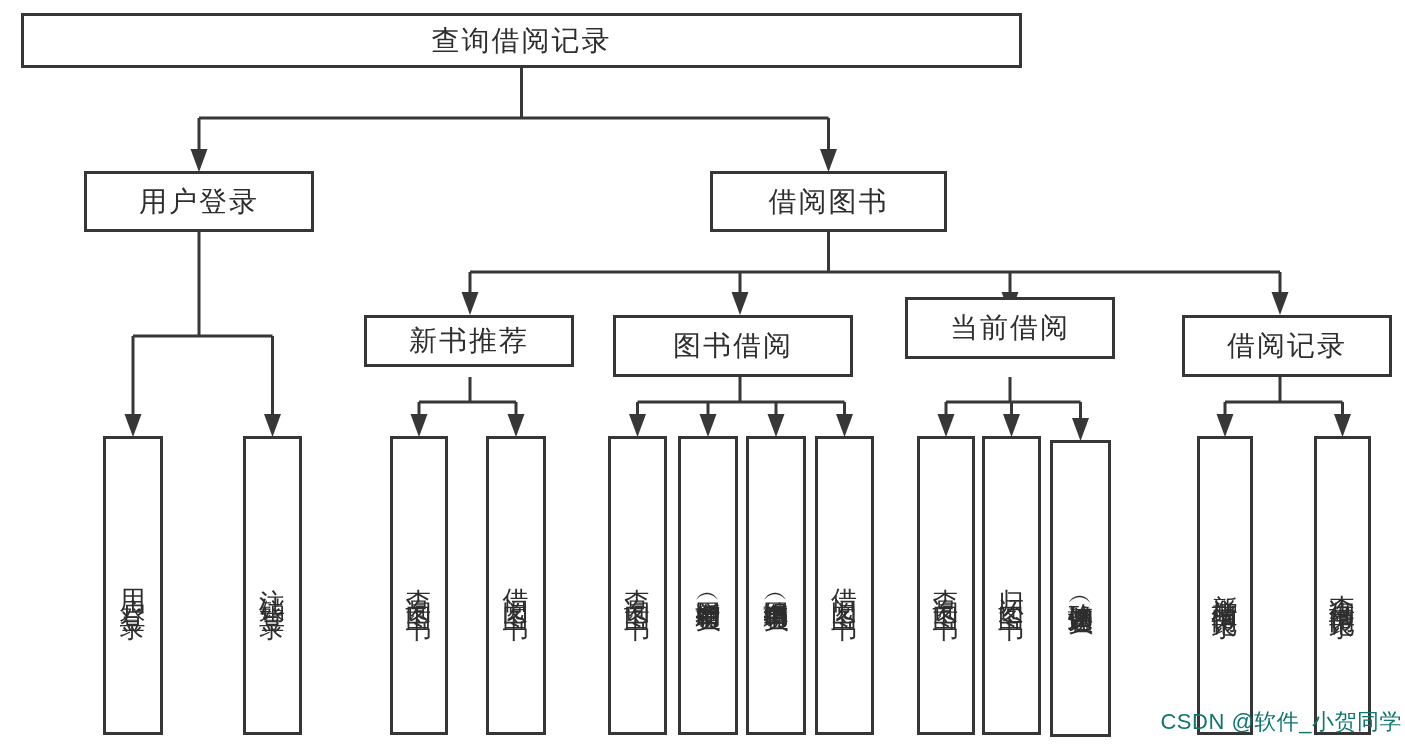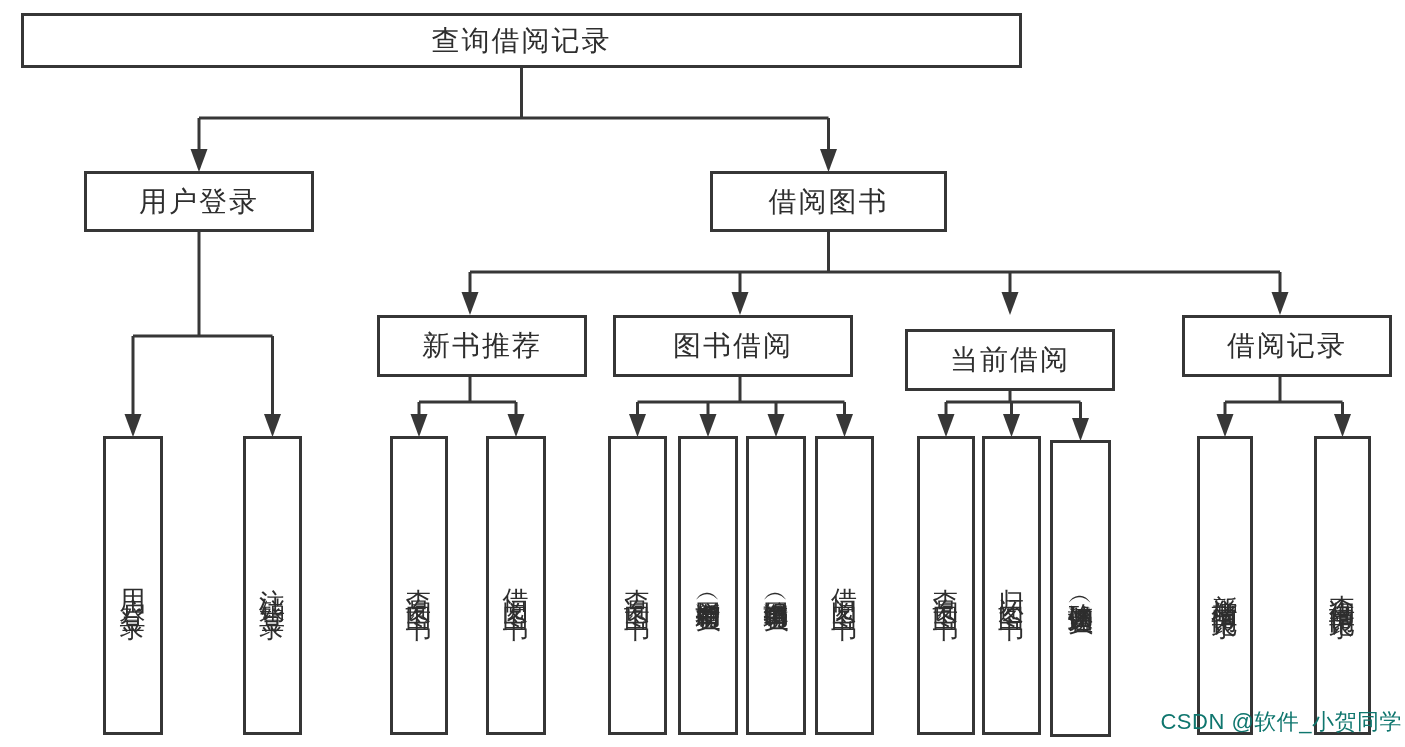--- a/index.html
+++ b/index.html
@@ -98,23 +98,23 @@
       <polygon points="1225,437 1216.5,414 1233.5,414"></polygon>
     <path d="M1342.5 402 V415"></path>
       <polygon points="1342.5,437 1334,414 1351,414"></polygon>
   </svg>
 
   <div class="node" style="left:21px; top:13px; width:1001px; height:55px;">查询借阅记录</div>
 
   <div class="node" style="left:84px; top:171px; width:230px; height:61px;">用户登录</div>
   <div class="node" style="left:710px; top:171px; width:237px; height:61px;">借阅图书</div>
 
-  <div class="node" style="left:377px; top:315px; width:210px; height:62px;">新书推荐</div>
+  <div class="node" style="left:364px; top:315px; width:210px; height:52px;">新书推荐</div>
   <div class="node" style="left:613px; top:315px; width:240px; height:62px;">图书借阅</div>
-  <div class="node" style="left:905px; top:329px; width:210px; height:62px;">当前借阅</div>
+  <div class="node" style="left:905px; top:297px; width:210px; height:62px;">当前借阅</div>
   <div class="node" style="left:1175px; top:315px; width:210px; height:62px;margin-left:7px;">借阅记录</div>
 
   <div class="node leaf" style="left:103px; top:436px; width:60px; height:299px;">
     <span>用户登录</span>
   </div>
   <div class="node leaf" style="left:243px; top:436px; width:59px; height:299px;">
     <span>注销登录</span>
   </div>
 
   <div class="node leaf" style="left:390px; top:436px; width:58px; height:299px;">

